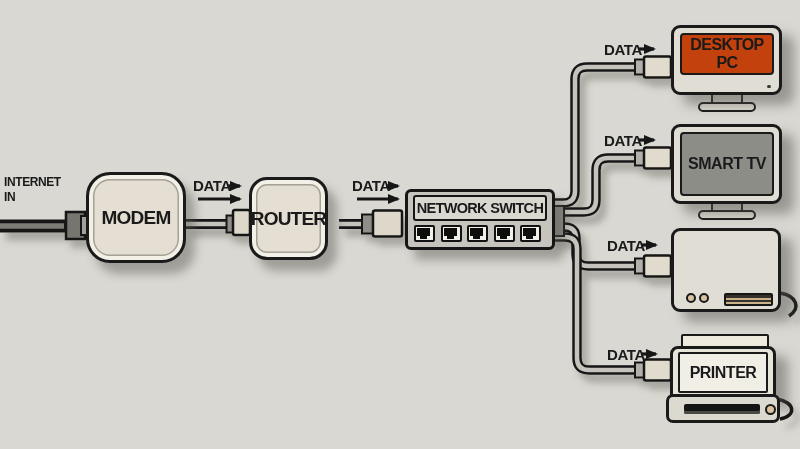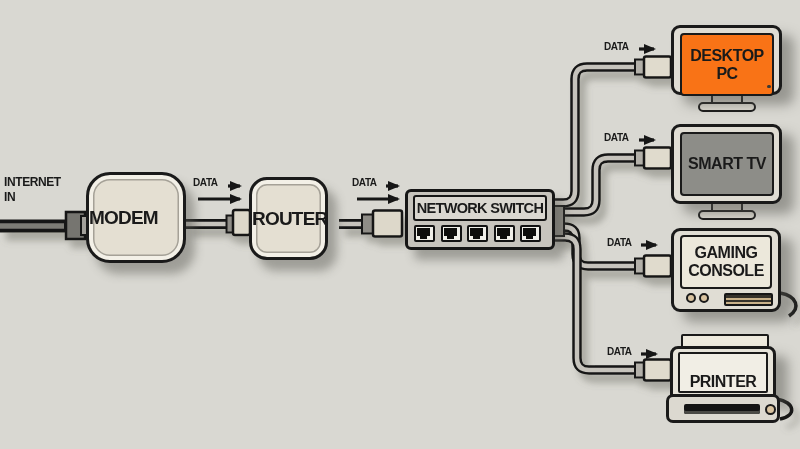--- a/index.html
+++ b/index.html
@@ -8,27 +8,27 @@
     background:#d9d8d2;
     font-family:"Liberation Sans", sans-serif;
     color:#1a1a1a;
   }
   .stage *{box-sizing:border-box;}
   #wires{position:absolute;left:0;top:0;z-index:1;}
 
   
   .internet-label{left:4px;top:175px;width:82px;text-align:left;
     font-weight:bold;font-size:12px;line-height:15px;letter-spacing:-0.4px;z-index:2;position:absolute;}
-  .data-label{position:absolute;z-index:2;font-weight:bold;font-size:10px;
+  .data-label{position:absolute;z-index:2;font-weight:bold;font-size:15px;
     letter-spacing:-0.4px;white-space:nowrap;}
 
   
   .rbox{
     position:absolute;z-index:2;background:#e4dfd2;border:3.5px solid #1a1a1a;
-    display:flex;align-items:center;
+    display:flex;align-items:center;justify-content:center;
     box-shadow:9px 11px 10px rgba(88,88,82,.45),
       inset 0 0 0 4px #f3f0e7, inset 0 0 0 5.5px rgba(130,127,120,.65);
   }
   .rbox .node-label{font-weight:bold;font-size:19px;letter-spacing:-0.8px;}
   .modem{left:86px;top:172px;width:100px;height:91px;border-radius:24px;}
   .router{left:249px;top:177px;width:79px;height:83px;border-radius:18px;}
 
   
   .switch{
     position:absolute;z-index:2;left:405px;top:189px;width:150px;height:61px;
@@ -73,21 +73,21 @@
     background:repeating-linear-gradient(180deg,#35322b 0 2.5px,#c9b189 2.5px 4.5px);}
 
   
   .printer-paper{position:absolute;z-index:2;left:681px;top:334px;width:88px;height:16px;
     background:#eeeade;border:2.5px solid #1a1a1a;border-radius:2px;}
   .printer-top{position:absolute;z-index:3;left:670px;top:346px;width:106px;height:52px;
     background:#e7e4da;border:3px solid #1a1a1a;border-radius:8px 8px 3px 3px;
     box-shadow:12px 10px 12px rgba(88,88,82,.5);}
   .printer-panel{position:absolute;left:5px;top:3px;width:90px;height:41px;
     background:#f1eee5;border:2px solid #1a1a1a;border-radius:2px;
-    display:flex;align-items:flex-end;justify-content:center;}
+    display:flex;align-items:center;justify-content:center;}
   .printer-base{position:absolute;z-index:3;left:666px;top:394px;width:114px;height:29px;
     background:#dcd9d0;border:3px solid #1a1a1a;border-radius:7px;}
   .printer-slot{position:absolute;left:15px;top:7px;width:76px;height:10px;background:#141414;
     border-radius:2px;box-shadow:inset 0 -3px 0 #4a4a45;}
   .printer-btn{position:absolute;left:96px;top:7px;width:11px;height:11px;border-radius:50%;
     background:#d9c3a0;border:2px solid #1a1a1a;}
 </style>
 </head>
 <body>
 
@@ -194,38 +194,35 @@
       <div class="port"></div>
       <div class="port"></div>
       <div class="port"></div>
       <div class="port"></div>
     </div>
   </div>
 
   <div class="stand-neck" style="left:711px;top:93px;"></div>
   <div class="stand-base" style="left:698px;top:102px;"></div>
   <div class="monitor" style="left:671px;top:25px;height:70px;">
-    <div class="screen" style="height:63px;background:#f97316;">
+    <div class="screen" style="height:42px;background:#c2410c;">
       <span class="device-label">DESKTOP PC</span>
     </div>
     <div class="power-dot"></div>
   </div>
 
   <div class="stand-neck" style="left:711px;top:201px;"></div>
   <div class="stand-base" style="left:698px;top:210px;"></div>
   <div class="monitor" style="left:671px;top:124px;height:80px;padding-left:48px;">
     <div class="screen" style="height:64px;background:#8d8d88;">
       <span class="device-label">SMART TV</span>
     </div>
   </div>
 
   <div class="console-body">
-    <div class="console-screen">
-      <span class="device-label">GAMING CONSOLE</span>
-    </div>
     <div class="console-btn" style="left:12px;"></div>
     <div class="console-btn" style="left:25px;"></div>
     <div class="console-vent"></div>
   </div>
 
   <div class="printer-paper"></div>
   <div class="printer-top">
     <div class="printer-panel">
       <span class="device-label">PRINTER</span>
     </div>

